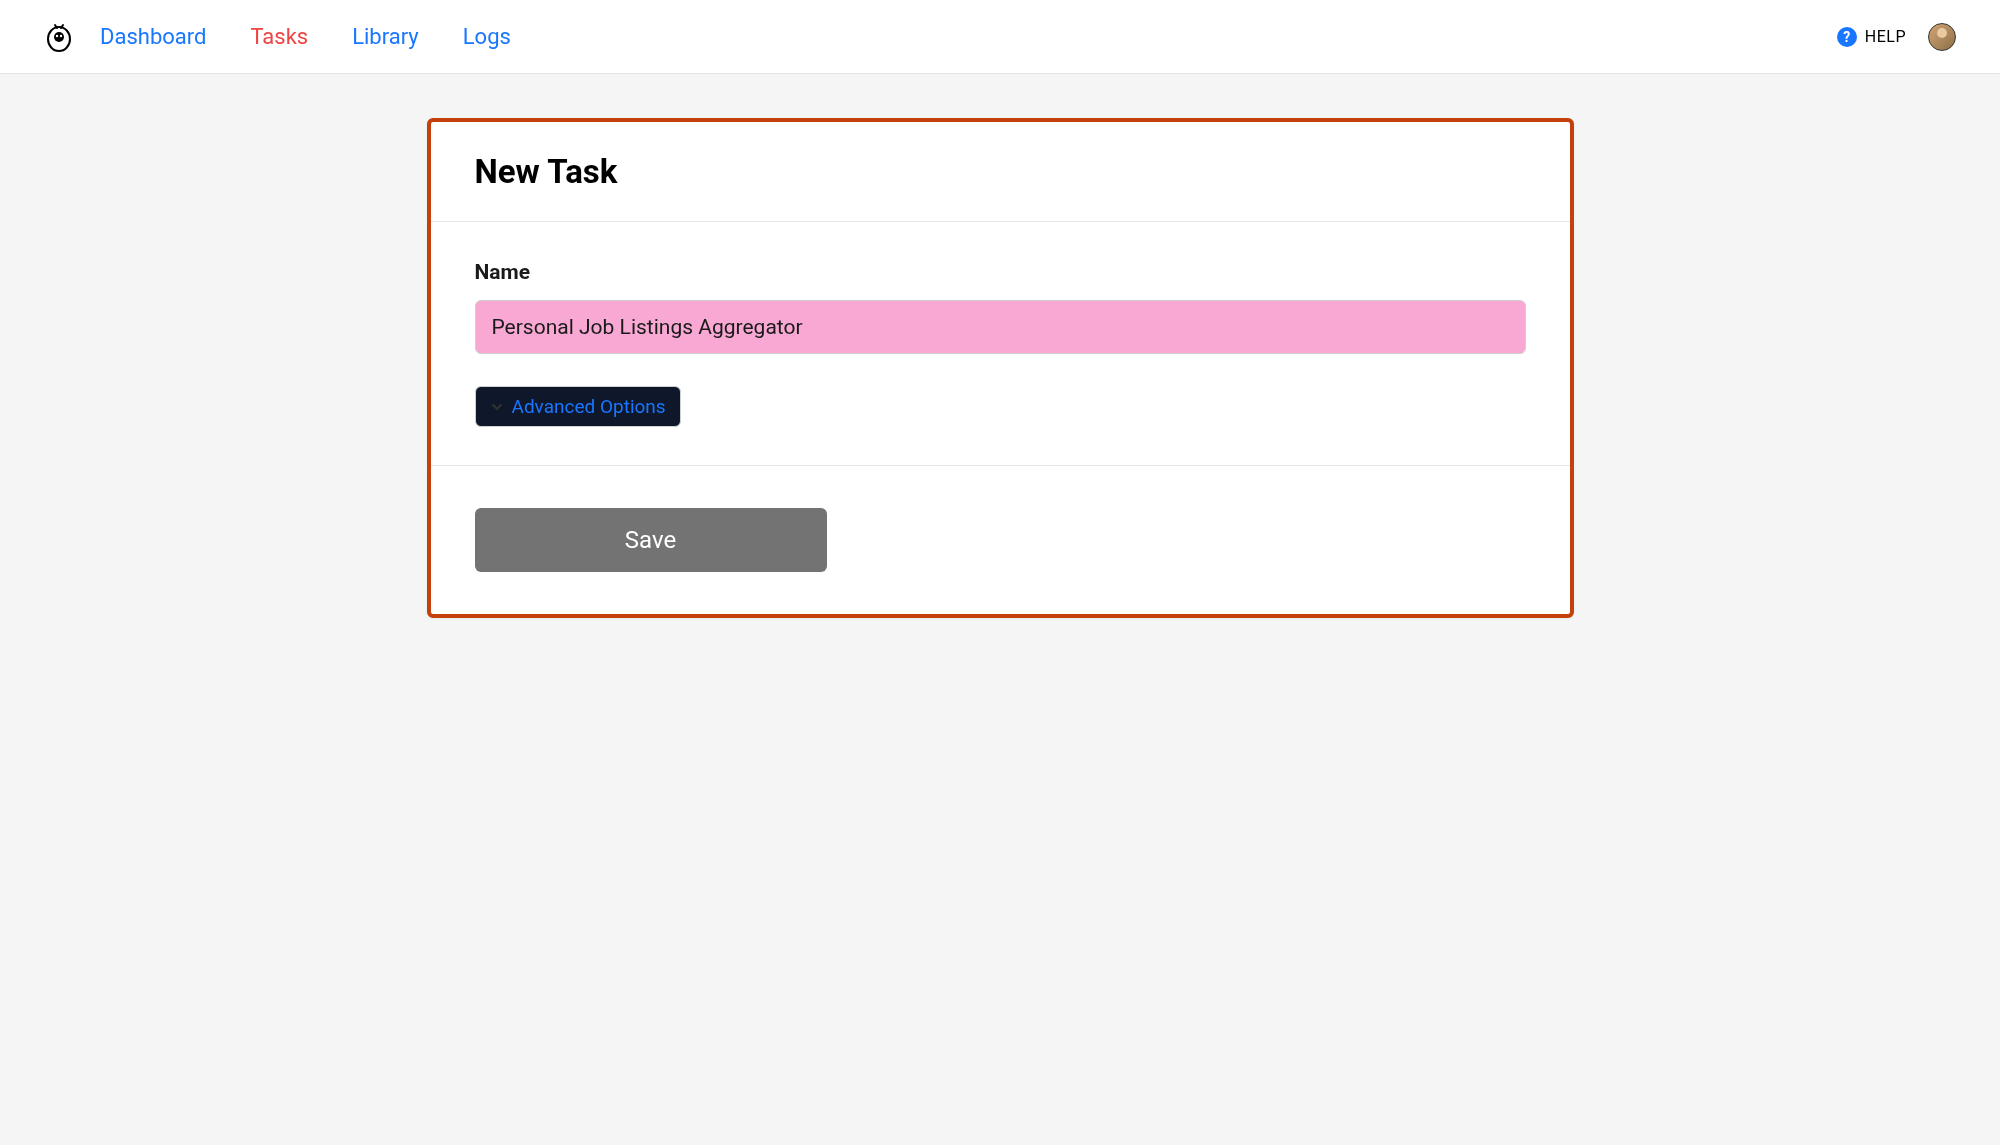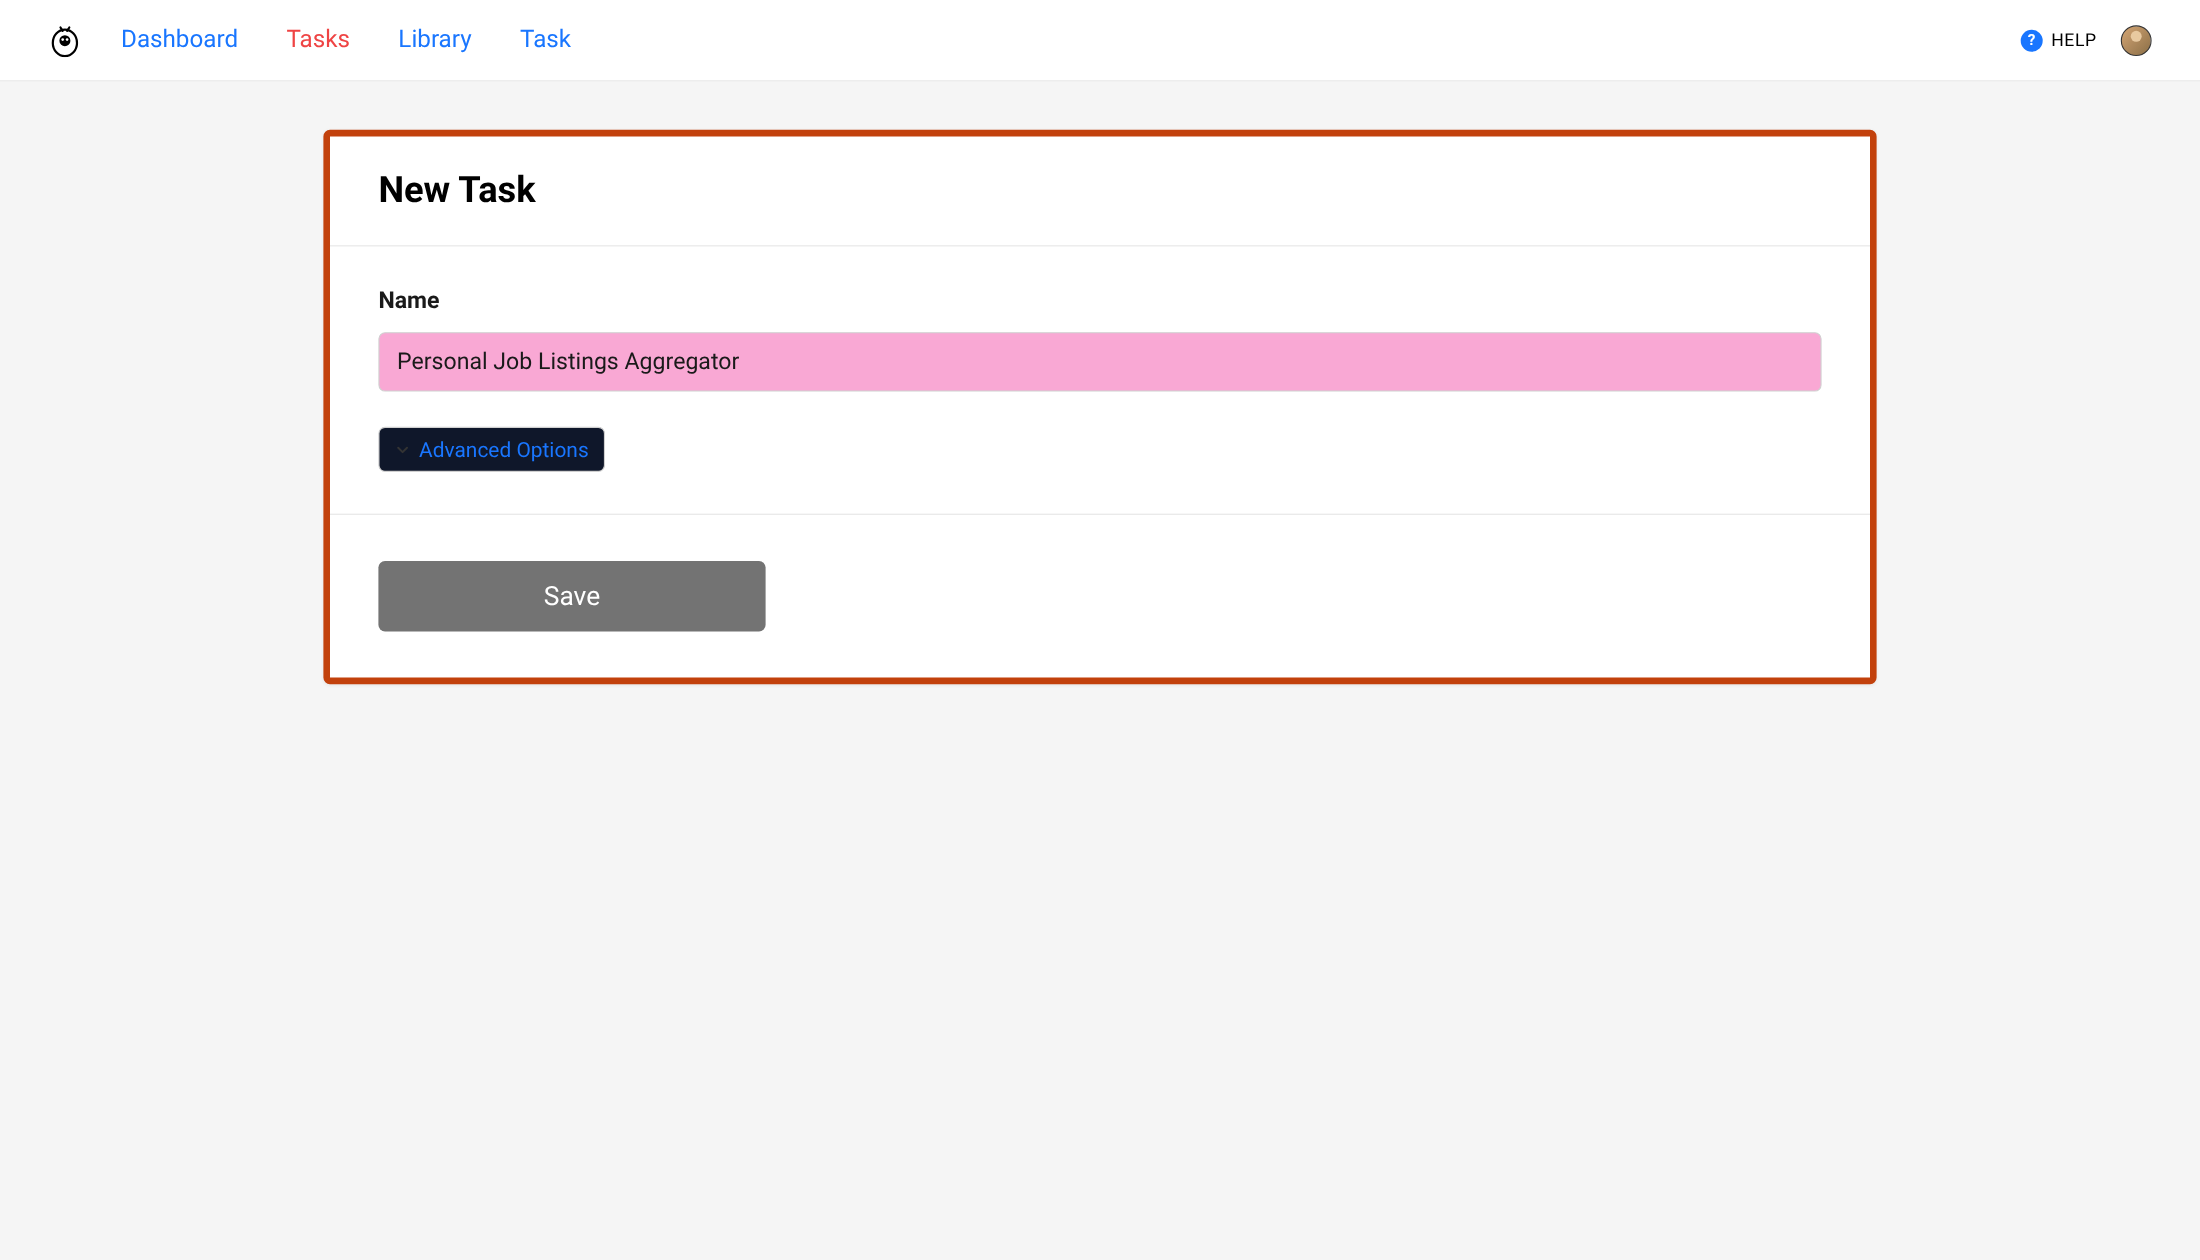--- a/index.html
+++ b/index.html
@@ -22,21 +22,21 @@
       border-bottom: 1px solid #e5e5e5;
       display: flex;
       align-items: center;
       padding: 0 44px;
       justify-content: space-between;
     }
     
     .header-left {
       display: flex;
       align-items: center;
-      gap: 36px;
+      gap: 26px;
     }
     
     .logo {
       width: 30px;
       height: 30px;
       display: flex;
       align-items: center;
       justify-content: center;
     }
     
@@ -112,23 +112,23 @@
       border-radius: 50%;
     }
     
     .main-content {
       padding: 44px 0;
       display: flex;
       justify-content: center;
     }
     
     .card {
-      width: 1412px;
+      width: 1147px;
       background: #ffffff;
-      border: 6px solid #c2410c;
+      border: 4px solid #c2410c;
       border-radius: 6px;
       box-shadow: 0 1px 3px rgba(0,0,0,0.05);
     }
     
     .card-header {
       padding: 30px 44px;
       border-bottom: 1px solid #e5e5e5;
     }
     
     .card-title {
@@ -219,21 +219,21 @@
         <circle cx="14" cy="15" r="5" fill="#000"></circle>
         <circle cx="12" cy="14" r="1.2" fill="#fff"></circle>
         <circle cx="16" cy="14" r="1.2" fill="#fff"></circle>
         <path d="M 10 3 L 12 6 M 18 3 L 16 6" stroke="#000" stroke-width="2" stroke-linecap="round"></path>
       </svg>
     </div>
     <nav class="nav">
       <a class="nav-item">Dashboard</a>
       <a class="nav-item active">Tasks</a>
       <a class="nav-item">Library</a>
-      <a class="nav-item">Task</a>
+      <a class="nav-item">Logs</a>
     </nav>
   </div>
   <div class="header-right">
     <div class="help-link">
       <div class="help-icon">?</div>
       <span class="help-text">HELP</span>
     </div>
     <div class="avatar"></div>
   </div>
 </div>

